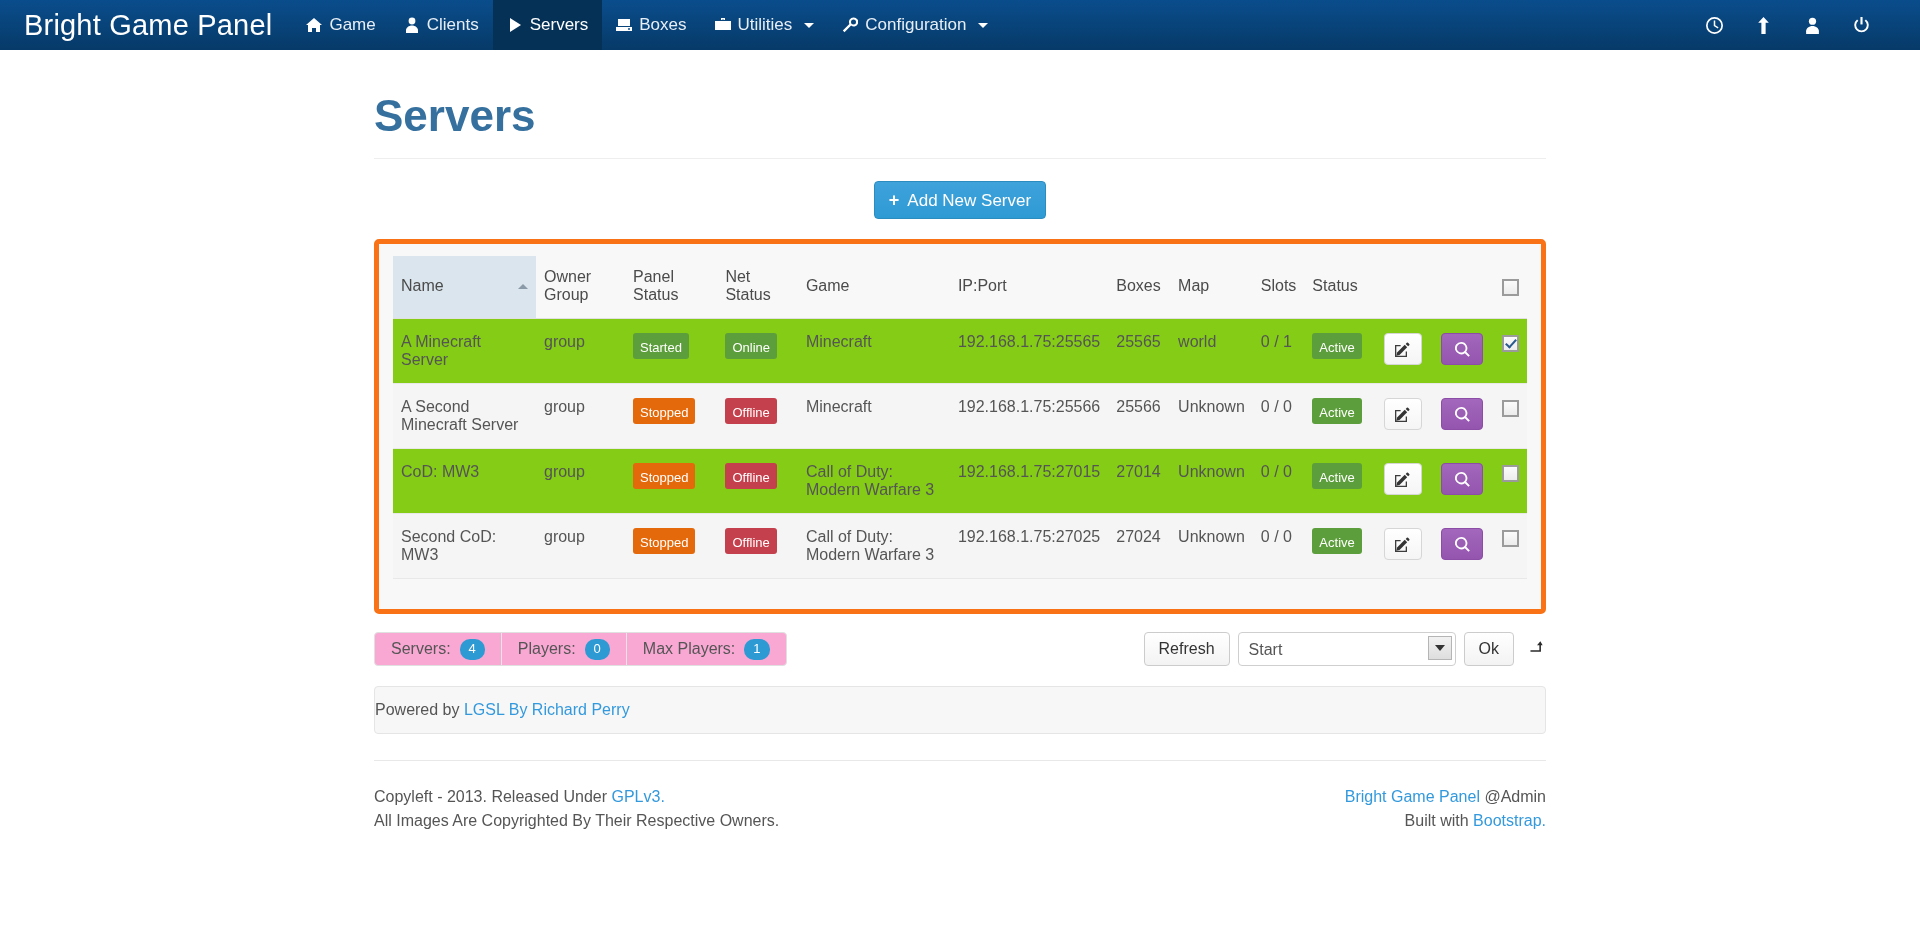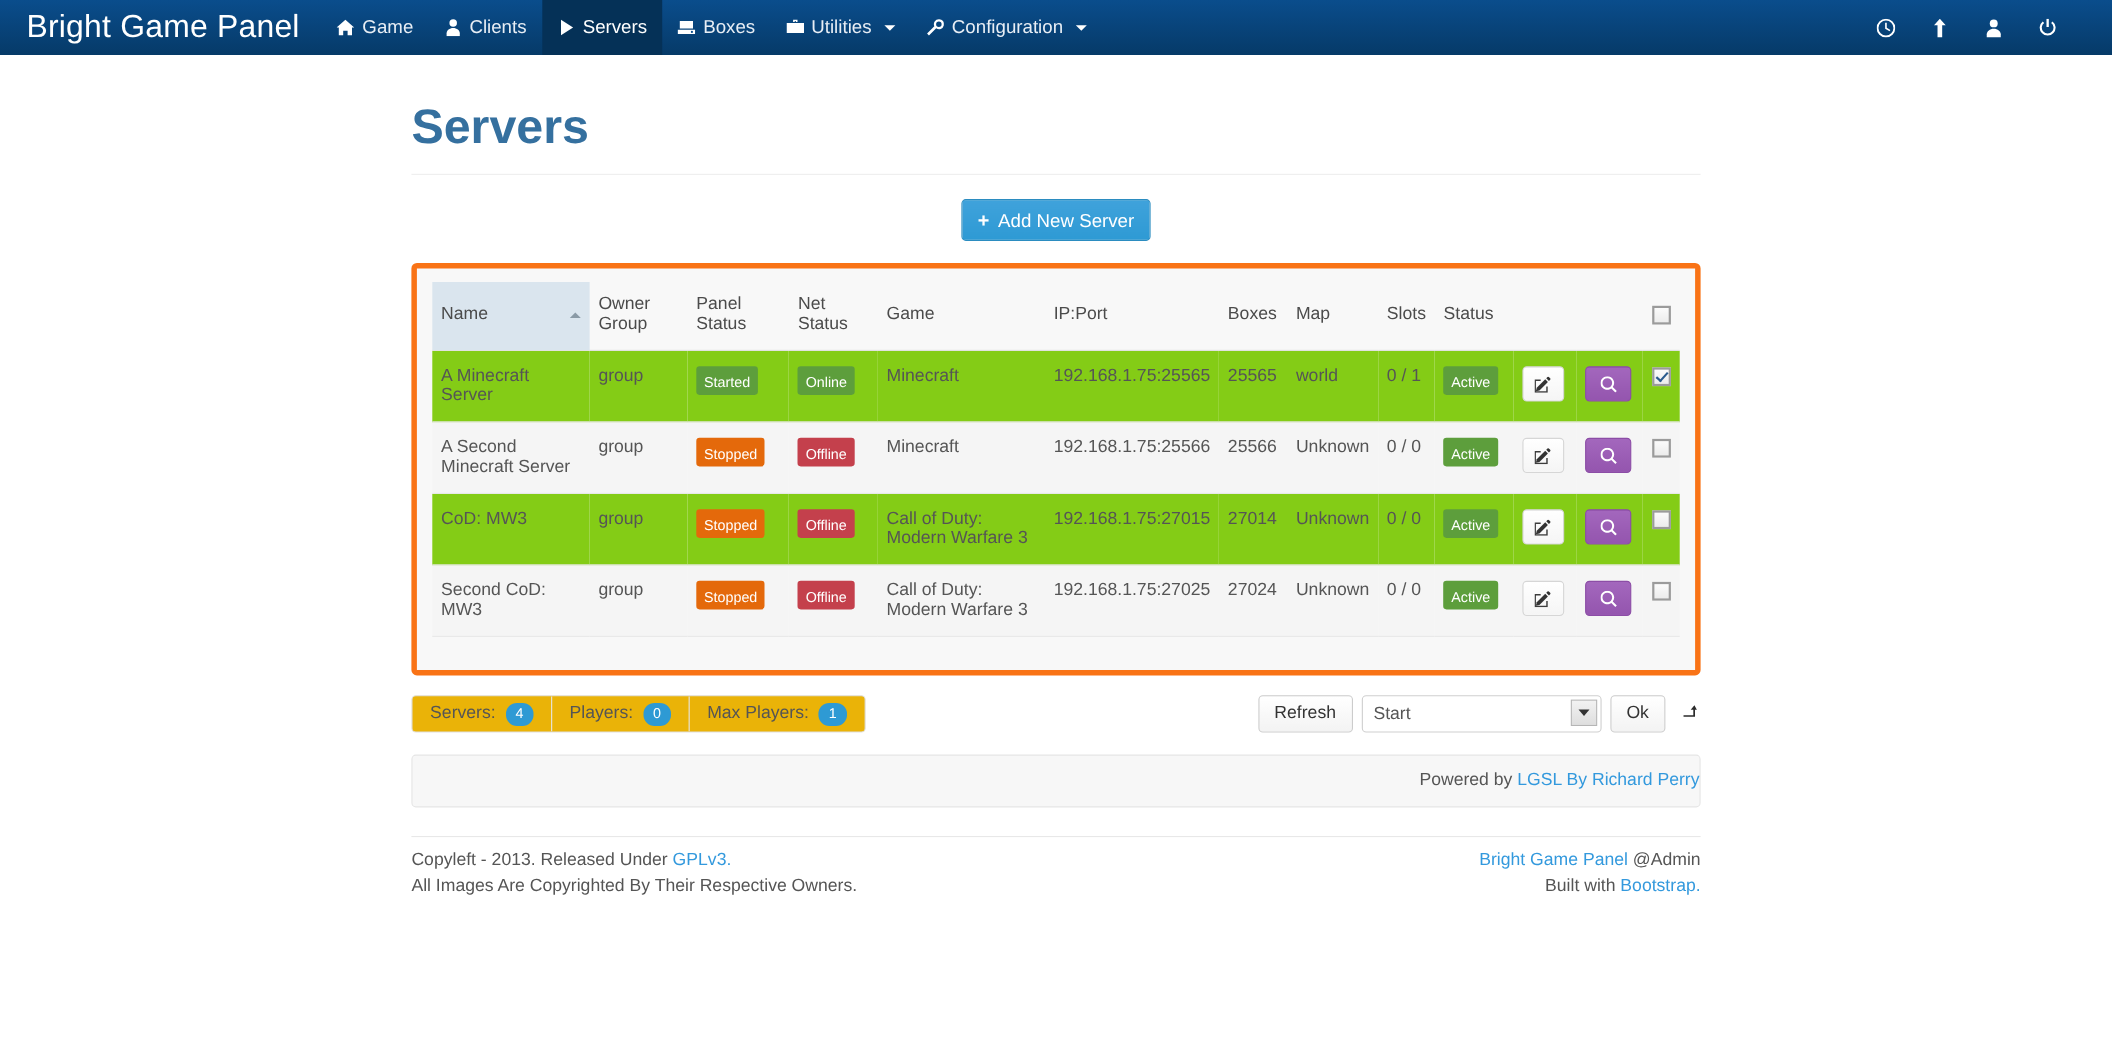--- a/index.html
+++ b/index.html
@@ -224,21 +224,21 @@
     display: flex;
     align-items: center;
     justify-content: space-between;
     margin-top: 18px;
     margin-bottom: 20px;
   }
   .stats {
     display: flex;
     border: 1px solid #e0e0e0;
     border-radius: 4px;
-    background: #eab308;
+    background: #f9a8d4;
     overflow: hidden;
     height: 34px;
   }
   .stat {
     display: flex;
     align-items: center;
     gap: 9px;
     padding: 0 16px;
     font-size: 16px;
     color: #555555;
@@ -290,32 +290,32 @@
     display: block;
   }
   .btn-sm { height: 34px; padding: 0 14px; font-size: 16px; }
   .levelup { width: 18px; height: 18px; fill: #2b2b2b; margin-left: 6px; }
 
   
   .powered {
     background: #f7f7f7;
     border: 1px solid #e5e5e5;
     border-radius: 4px;
-    text-align: right;
+    text-align: left;
     padding: 14px 0;
     font-size: 16px;
     color: #555555;
   }
   a.link { color: #3399dd; text-decoration: none; cursor: pointer; }
 
   
   footer.page-footer {
     border-top: 1px solid #e8e8e8;
     margin-top: 26px;
-    padding-top: 9px;
+    padding-top: 24px;
     display: flex;
     justify-content: space-between;
     font-size: 16px;
     color: #555555;
     line-height: 1.45;
   }
   .foot-right { text-align: right; }
 </style>
 </head>
 <body>

